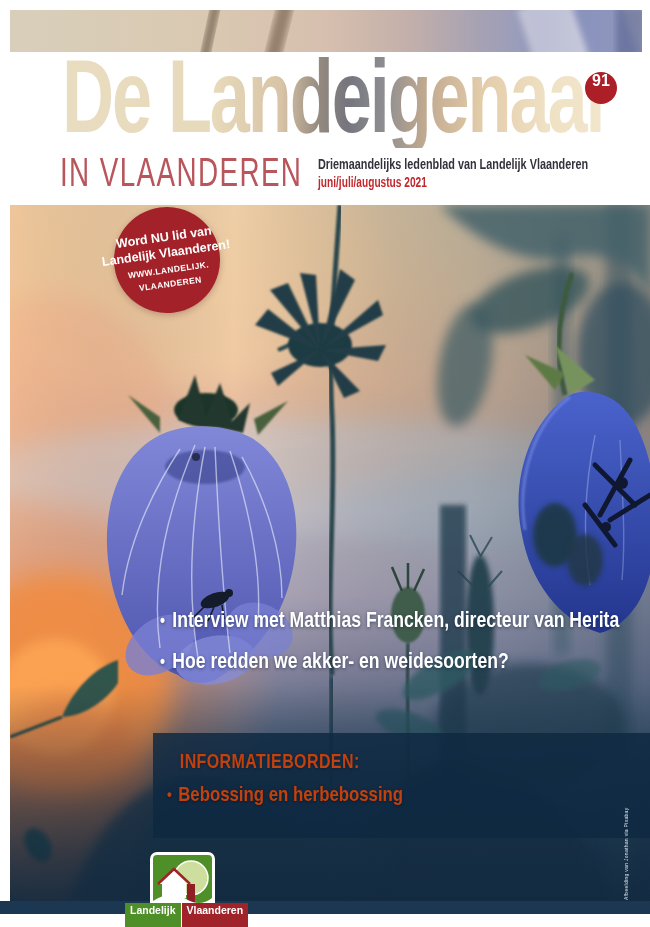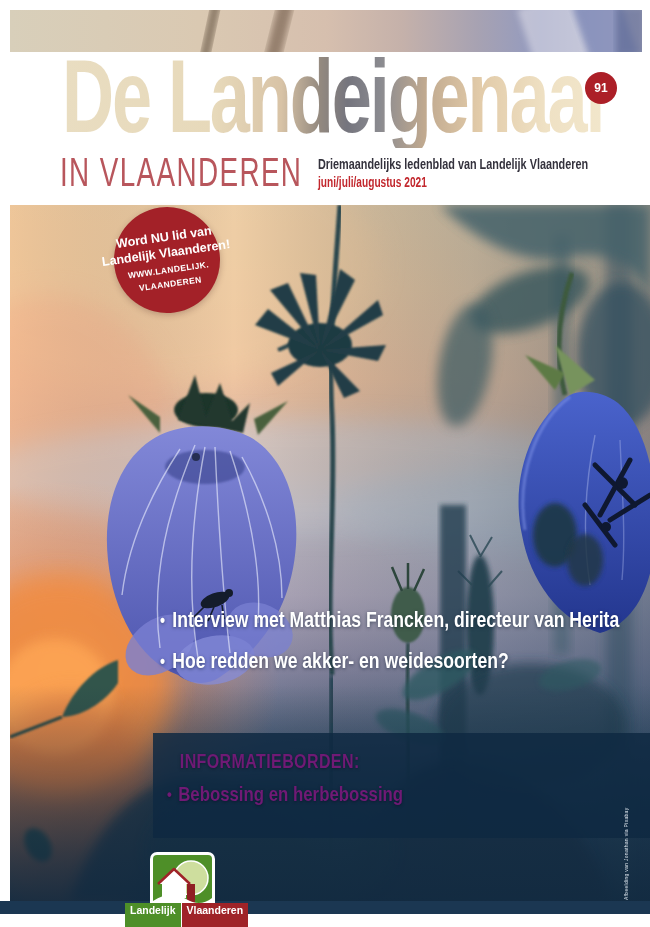--- a/index.html
+++ b/index.html
@@ -13,22 +13,22 @@
   
   .masthead-title{
     position:absolute;left:62px;top:45px;line-height:1;white-space:nowrap;
     font-weight:bold;font-size:103px;letter-spacing:-3px;
     transform:scaleX(.70);transform-origin:0 0;
     background:linear-gradient(92deg,#e9ddc1 0%,#e7d9ba 28%,#d8c3a6 40%,#93897f 47%,#75757e 52%,#8b8b90 58%,#c0a98f 66%,#e2cba9 76%,#efe1c4 88%,#f2e7cc 100%);
     -webkit-background-clip:text;background-clip:text;color:transparent;
   }
   .issue-badge{
     position:absolute;left:585px;top:72px;width:32px;height:32px;border-radius:50%;
-    background:#ac1f27;color:#fff;font-weight:bold;font-size:12px;
-    display:flex;align-items:center;justify-content:center;
+    background:#ac1f27;color:#fff;font-weight:bold;font-size:16px;
+    display:flex;align-items:flex-start;justify-content:center;
   }
   .region-line{
     position:absolute;left:60px;top:152px;line-height:1;white-space:nowrap;
     font-size:41px;font-weight:300;color:#b2484f;letter-spacing:2px;
     transform:scaleX(.68);transform-origin:0 0;opacity:.92;
   }
   .subtitle-block{
     position:absolute;left:318px;top:154px;white-space:nowrap;
     transform:scaleX(.70);transform-origin:0 0;line-height:1.25;
   }
@@ -52,21 +52,21 @@
     transform:scaleX(.80);transform-origin:0 0;color:#fff;
   }
   .headline{
     font-size:22px;font-weight:bold;line-height:1.2;margin-bottom:15px;
     text-shadow:0 1px 4px rgba(10,25,45,.55);
   }
   .headline .bullet{font-size:18px;margin-right:9px;vertical-align:1px;}
   
   .info-box{
     position:absolute;left:153px;top:733px;width:497px;height:105px;
-    background:rgba(14,40,66,.84);color:#701a75;padding:17px 0 0 14px;box-sizing:border-box;
+    background:rgba(14,40,66,.84);color:#c2410c;padding:17px 0 0 14px;box-sizing:border-box;
   }
   .info-inner{transform:scaleX(.80);transform-origin:0 0;white-space:nowrap;}
   .info-title{font-size:20px;font-weight:bold;letter-spacing:.5px;margin-left:16px;
     text-shadow:0 1px 3px rgba(5,15,30,.5);}
   .info-item{font-size:21px;font-weight:bold;margin-top:9px;text-shadow:0 1px 3px rgba(5,15,30,.5);}
   .info-item .bullet{font-size:17px;margin-right:8px;vertical-align:1px;}
   
   .bottom-bar{position:absolute;left:0;top:901px;width:650px;height:13px;background:#1b3752;}
   .logo-box{
     position:absolute;left:150px;top:852px;width:65px;height:69px;background:#fff;

